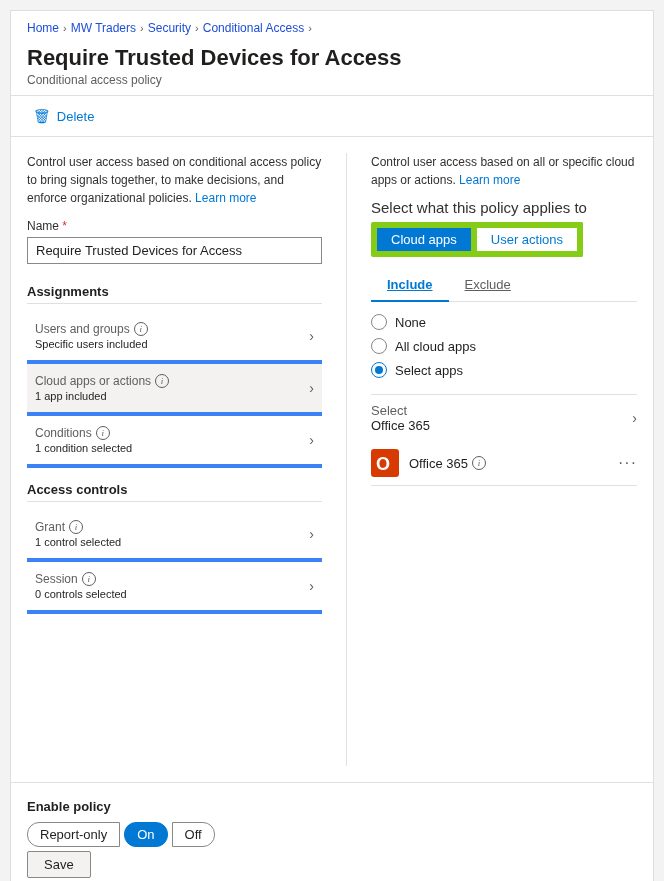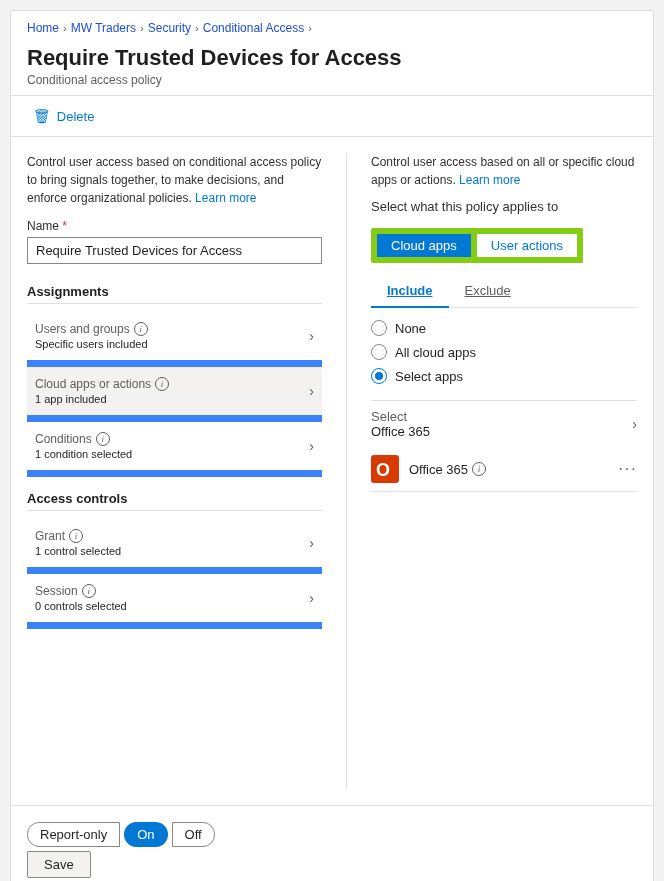--- a/index.html
+++ b/index.html
@@ -121,21 +121,21 @@
       color: #201f1e;
       margin: 4px 0 8px;
       border-bottom: 1px solid #e0e0e0;
       padding-bottom: 4px;
     }
     .assignment-item {
       display: flex;
       justify-content: space-between;
       align-items: center;
       padding: 10px 8px;
-      border-bottom: 7px solid #3b82f6;
+      border-bottom: 4px solid #3b82f6;
       cursor: pointer;
     }
     .assignment-item.highlighted {
       background: #f3f2f1;
     }
     .assignment-item-left {}
     .assignment-item-title {
       font-size: 12px;
       color: #605e5c;
       display: flex;
@@ -166,23 +166,23 @@
       font-size: 14px;
     }
     
     .right-description {
       font-size: 12px;
       color: #323130;
       line-height: 1.5;
       margin-bottom: 10px;
     }
     .applies-label {
-      font-size: 13px;
+      font-size: 15px;
       color: #323130;
-      margin-bottom: 14px;
+      margin-bottom: 6px;
     }
     .toggle-group {
       display: flex;
       gap: 0;
       margin-bottom: 14px;
     }
     .toggle-btn {
       padding: 4px 14px;
       font-size: 13px;
       cursor: pointer;
@@ -506,20 +506,21 @@
         <div class="app-name">
           <span>Office 365</span>
           <span class="info-icon">i</span>
         </div>
         <span class="app-menu">···</span>
       </div>
     </div>
   </div>
 
   <div class="footer">
+    <div class="enable-label">Enable policy</div>
     <div class="policy-toggle">
       <button class="policy-toggle-btn report-only">Report-only</button>
       <button class="policy-toggle-btn on">On</button>
       <button class="policy-toggle-btn off">Off</button>
     </div>
     <button class="save-btn">Save</button>
   </div>
 </div>
 
 </body></html>

